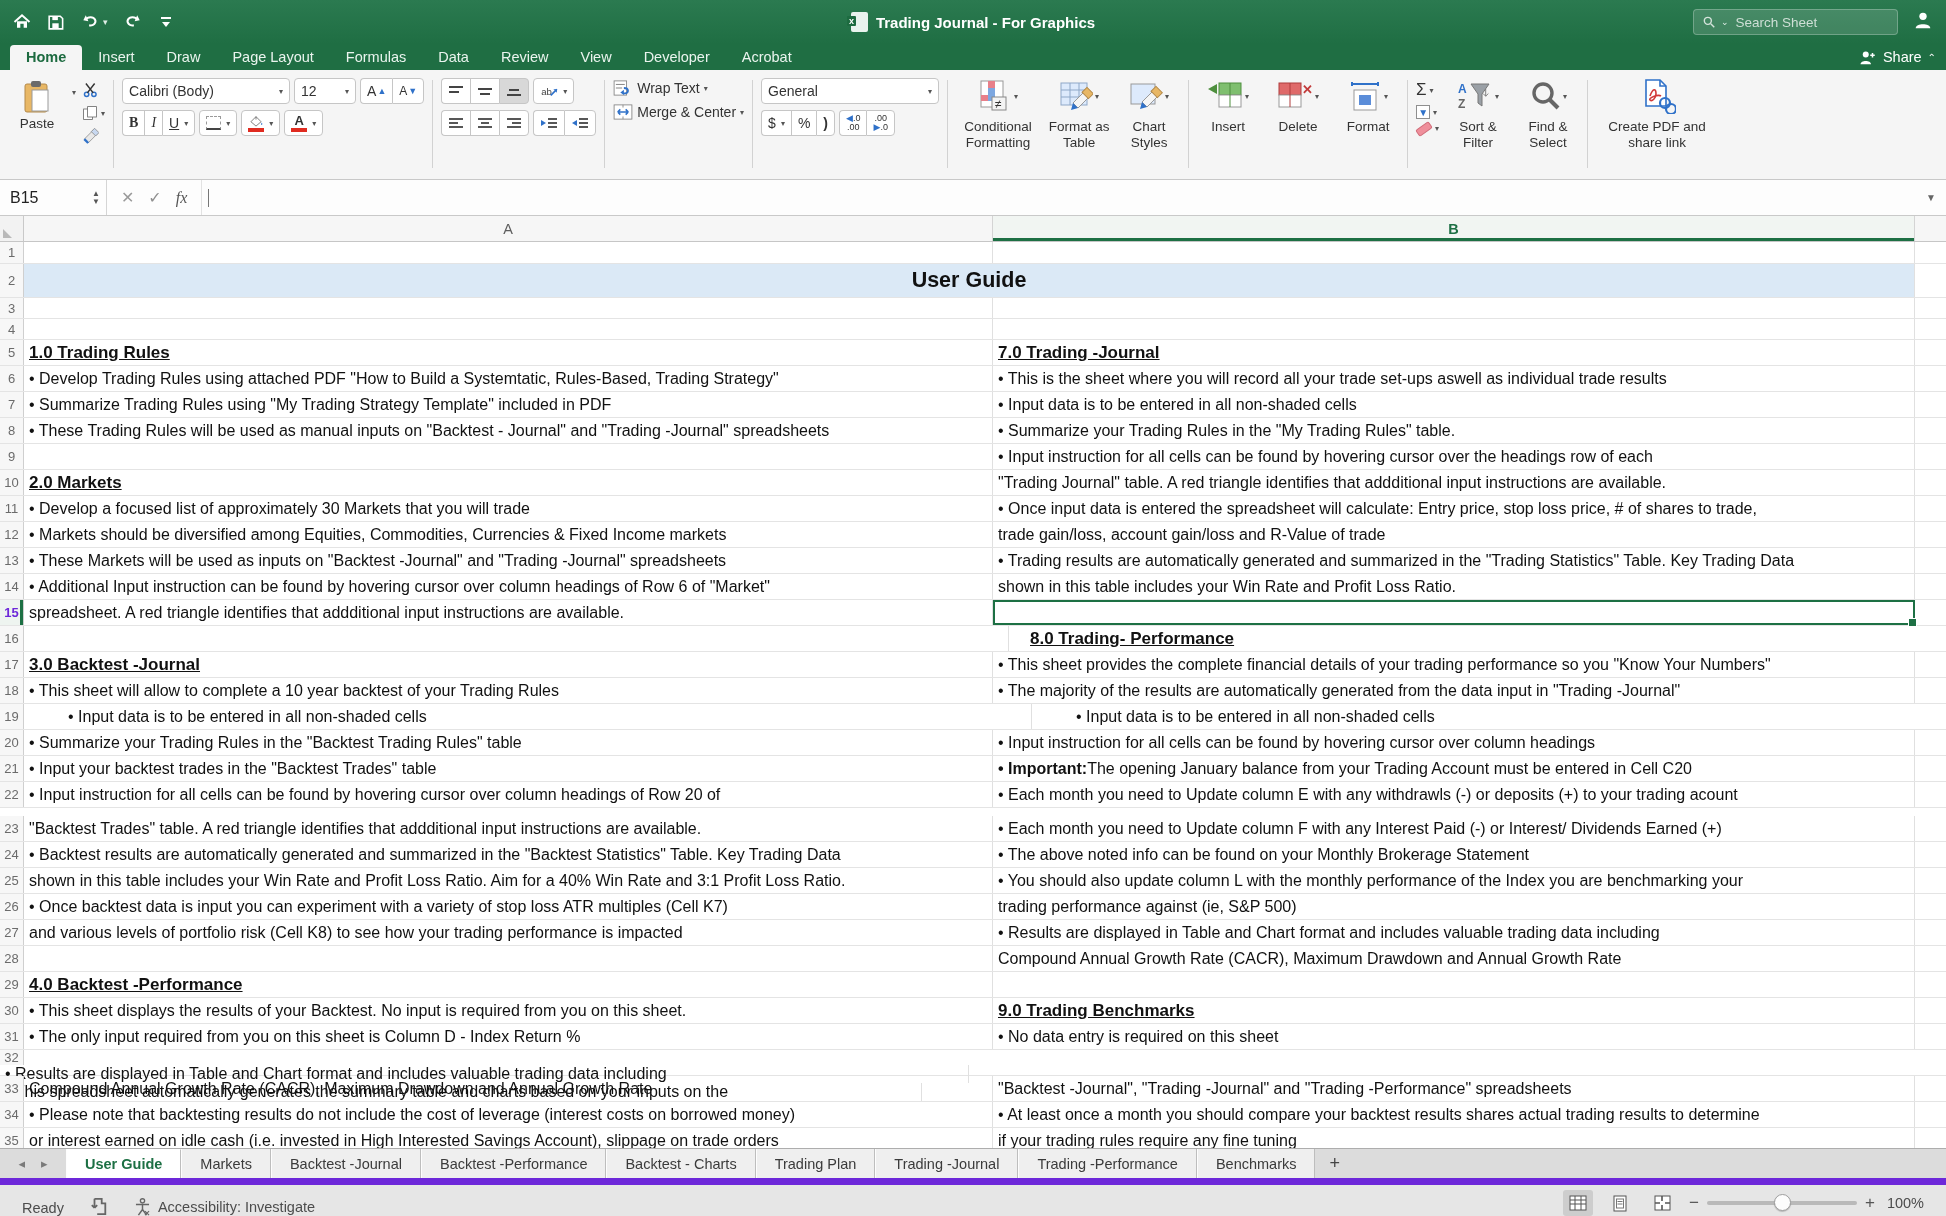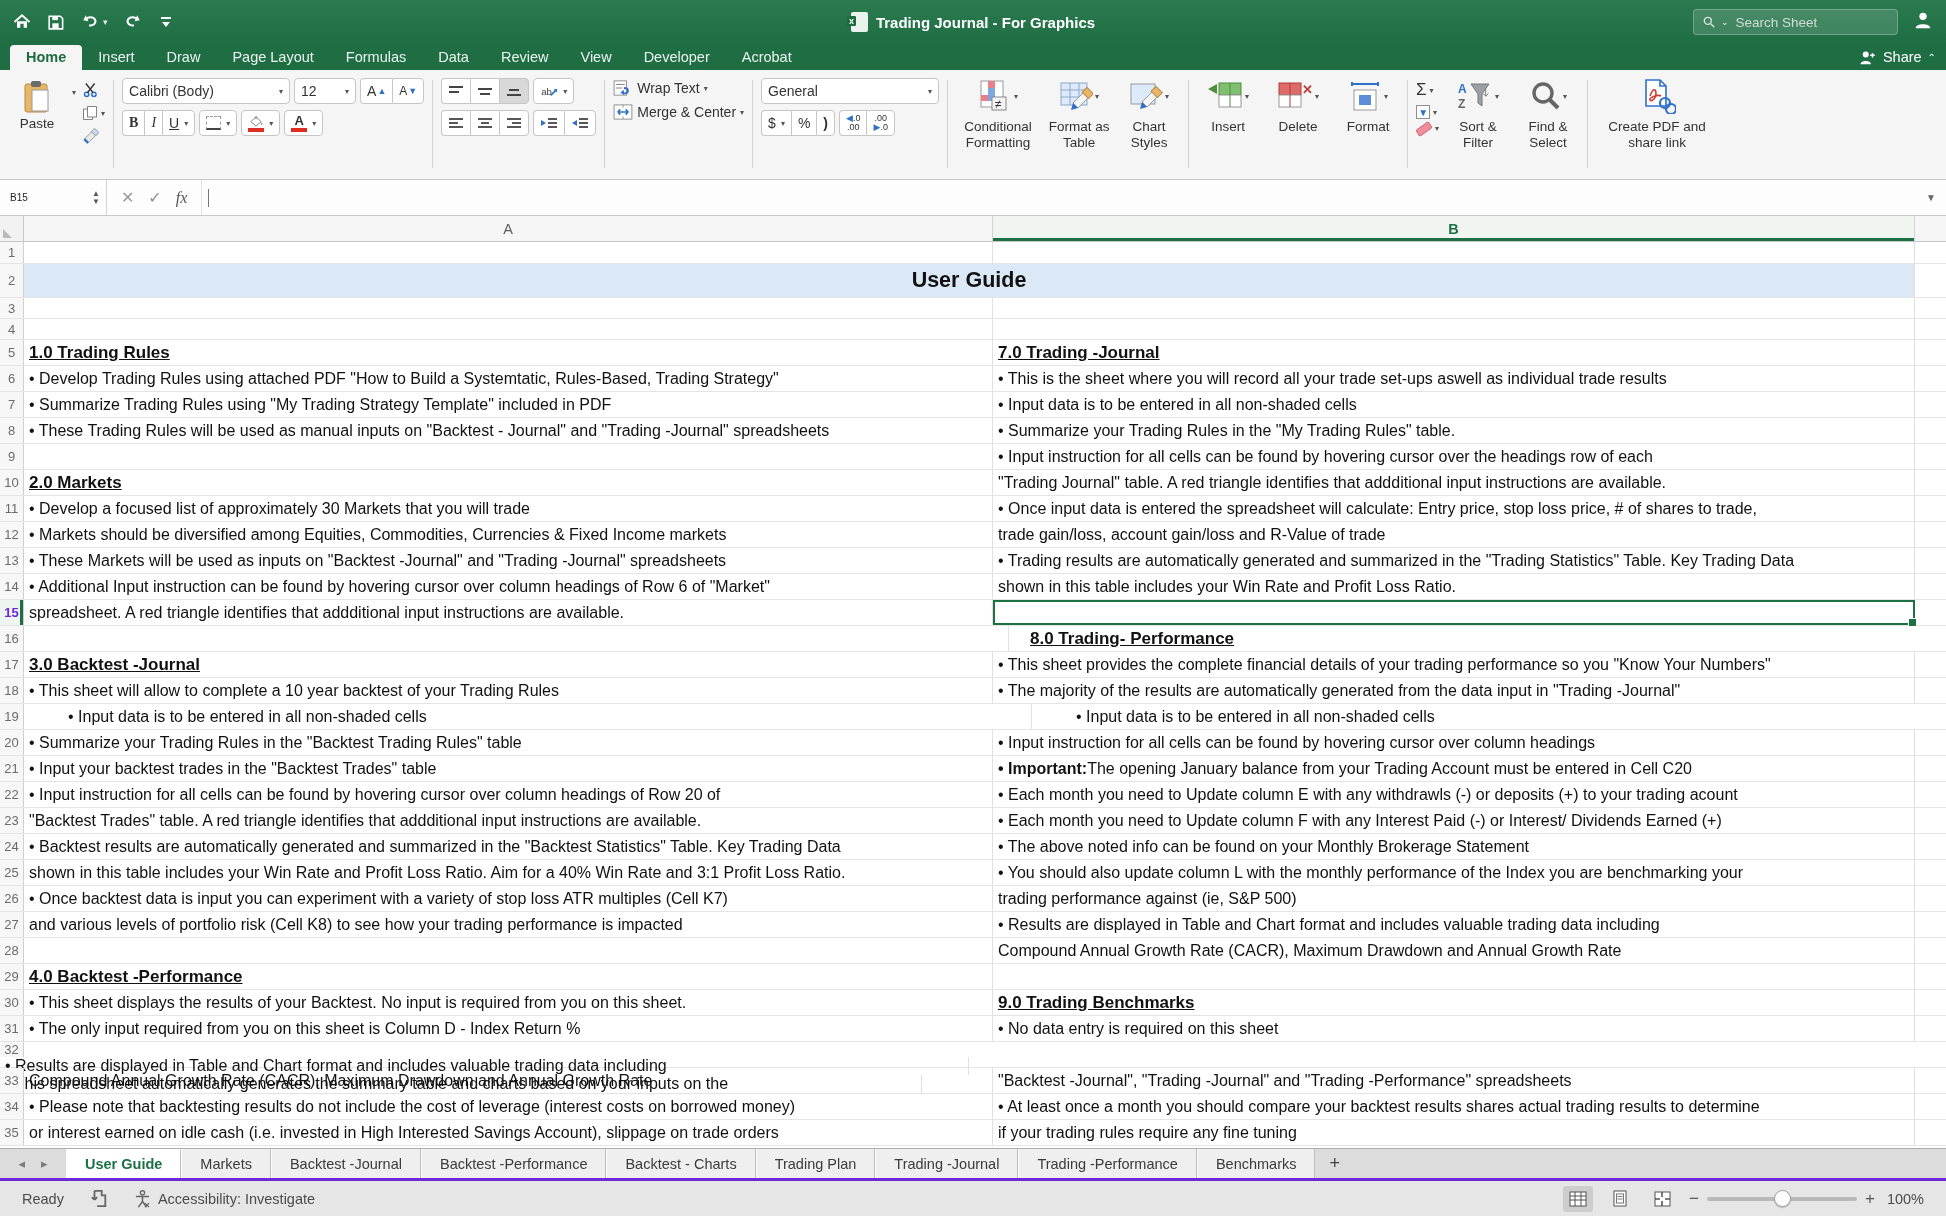--- a/index.html
+++ b/index.html
@@ -87,21 +87,21 @@
   .num-dec { display:flex; flex-direction:column; font-size:9px; line-height:1.05; color:#333; align-items:center; }
   .num-dec .blue { color:#2f71c9; }
   .stack3 { display:flex; flex-direction:column; gap:5px; padding-top:2px; }
   .sbtn { display:flex; align-items:center; gap:3px; font-size:15px; color:#333; }
   .eraser { width:16px; height:8px; background:#ef8f9b; border-radius:2px; transform:rotate(-35deg); border:1px solid #d06c79; }
   .fillbox { width:14px; height:14px; border:1px solid #8f8f8f; display:flex; align-items:center; justify-content:center; color:#2f71c9; font-size:10px; font-weight:bold; background:#fff; }
   
   .formulabar {
     height:36px; background:#fdfdfd; border-bottom:1px solid #c9c9c9; display:flex; align-items:stretch; flex:0 0 auto;
   }
-  .namebox { width:86px; display:flex; align-items:center; padding-left:10px; font-size:10px; color:#222; }
+  .namebox { width:86px; display:flex; align-items:center; padding-left:10px; font-size:16px; color:#222; }
   .spin { display:flex; flex-direction:column; justify-content:center; font-size:8px; color:#555; line-height:1; padding:0 6px; border-right:1px solid #d5d5d5; }
   .fb-btns { display:flex; align-items:center; gap:14px; padding:0 14px; color:#9a9a9a; font-size:16px; }
   .fb-fx { font-family:"Liberation Serif",serif; font-style:italic; color:#555; }
   .fb-input { flex:1; display:flex; align-items:center; border-left:1px solid #e2e2e2; padding-left:6px; }
   .fb-cursor { width:1px; height:18px; background:#777; }
   .fb-dd { width:30px; display:flex; align-items:center; justify-content:center; color:#666; font-size:10px; }
   
   .colheaders { height:26px; display:flex; background:#f6f6f6; border-bottom:1px solid #c6c6c6; flex:0 0 auto; }
   .corner { width:24px; border-right:1px solid #c9c9c9; position:relative; background:#f2f2f2; }
   .corner:after { content:""; position:absolute; left:3px; bottom:3px; border-style:solid; border-width:9px 0 0 9px; border-color:transparent transparent transparent #b9b9b9; }
@@ -127,21 +127,21 @@
   .sheettabs { height:30px; background:#dcdcdc; border-top:1px solid #adadad; display:flex; align-items:stretch; flex:0 0 auto; }
   .st-nav { width:66px; display:flex; align-items:center; justify-content:center; gap:16px; color:#7a7a7a; font-size:13px; }
   .stab {
     display:flex; align-items:center; padding:0 18px; font-size:14.5px; color:#3b3b3b;
     background:#efefef; border-right:1px solid #bdbdbd; border-left:1px solid #fdfdfd; cursor:default;
   }
   .stab.active { background:#ffffff; color:#1d7044; font-weight:bold; border-top:1px solid #fff; }
   .stab.addbtn { padding:0 14px; font-size:18px; color:#444; background:transparent; border:none; }
   
   .statusbar {
-    height:38px; background:#e6e6e6; border-top:3px solid #6d28d9; display:flex; align-items:center;
+    height:38px; background:#e6e6e6; border-top:7px solid #6d28d9; display:flex; align-items:flex-end;
     padding:0 22px; gap:26px; font-size:14.5px; color:#4c4c4c; flex:0 0 auto;
   }
   .sb-right { margin-left:auto; display:flex; align-items:center; gap:12px; }
   .viewbtn { width:30px; height:26px; display:flex; align-items:center; justify-content:center; border-radius:3px; }
   .viewbtn.sel { background:#cdcdcd; }
   .zoomline { display:flex; align-items:center; gap:8px; }
   .zoom-track { width:150px; height:4px; background:#b9b9b9; border-radius:2px; position:relative; }
   .zoom-thumb { position:absolute; top:-7px; left:67px; width:17px; height:17px; border-radius:50%; background:#fdfdfd; border:1px solid #9f9f9f; box-shadow:0 1px 1px rgba(0,0,0,.2); }
   .zoom-pm { font-size:17px; color:#555; }
   .sb-item { display:flex; align-items:center; gap:7px; }
@@ -778,21 +778,21 @@
       </div>
       <div class="grow" style="height: 26px;">
         <div class="rowhdr">22</div>
         <div class="cell colA">
           <span>• Input instruction for all cells can be found by hovering cursor over column headings of Row 20 of</span>
         </div>
         <div class="cell colB">
           <span>• Each month you need to Update column E with any withdrawls (-) or deposits (+) to your trading acount</span>
         </div>
       </div>
-      <div class="grow" style="height: 26px;">
+      <div class="grow" style="height: 26px; margin-top: 8px;">
         <div class="rowhdr">23</div>
         <div class="cell colA">
           <span>"Backtest Trades" table. A red triangle identifies that addditional input instructions are available.</span>
         </div>
         <div class="cell colB">
           <span>• Each month you need to Update column F with any Interest Paid (-) or Interest/ Dividends Earned (+)</span>
         </div>
       </div>
       <div class="grow" style="height: 26px;">
         <div class="rowhdr">24</div>

